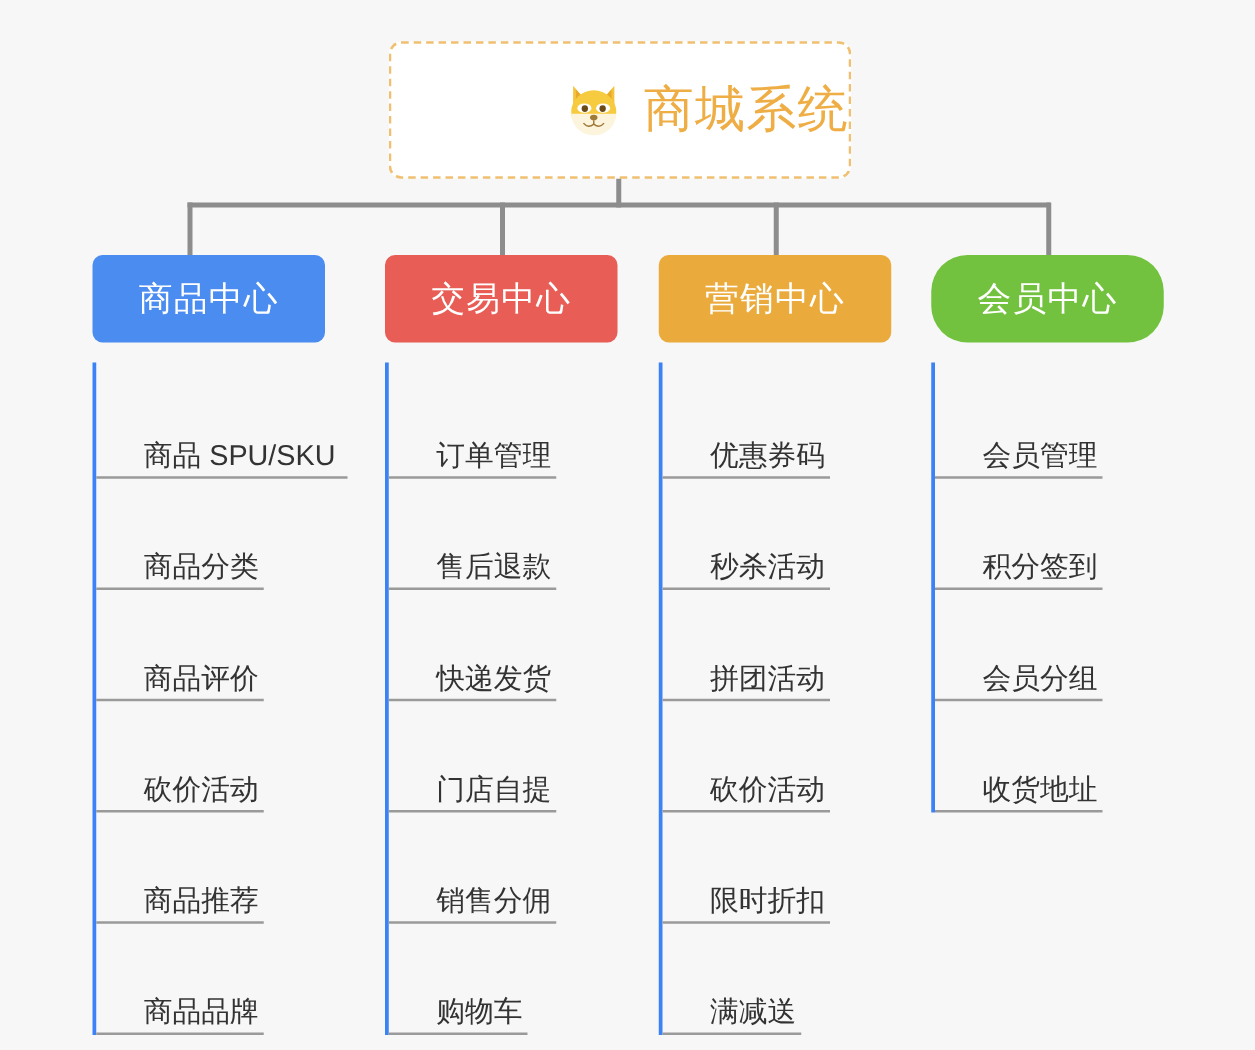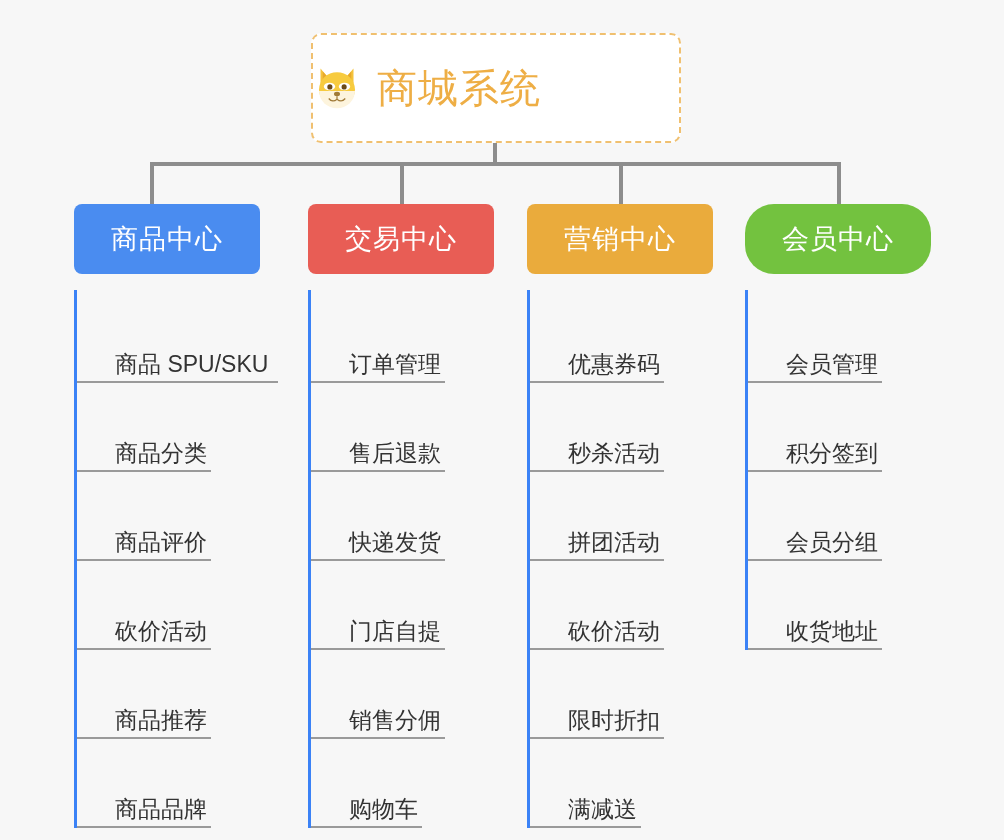--- a/index.html
+++ b/index.html
@@ -24,21 +24,21 @@
     position: absolute;
     left: 311px;
     top: 33px;
     width: 370px;
     height: 110px;
     background: #ffffff;
     border: 2px dashed #f0c070;
     border-radius: 10px;
     display: flex;
     align-items: center;
-    justify-content: flex-start;
+    justify-content: flex-end;
     gap: 16px;
   }
 
   .root-icon {
     width: 48px;
     height: 48px;
     flex: 0 0 48px;
     position: relative;
     display: block;
   }

